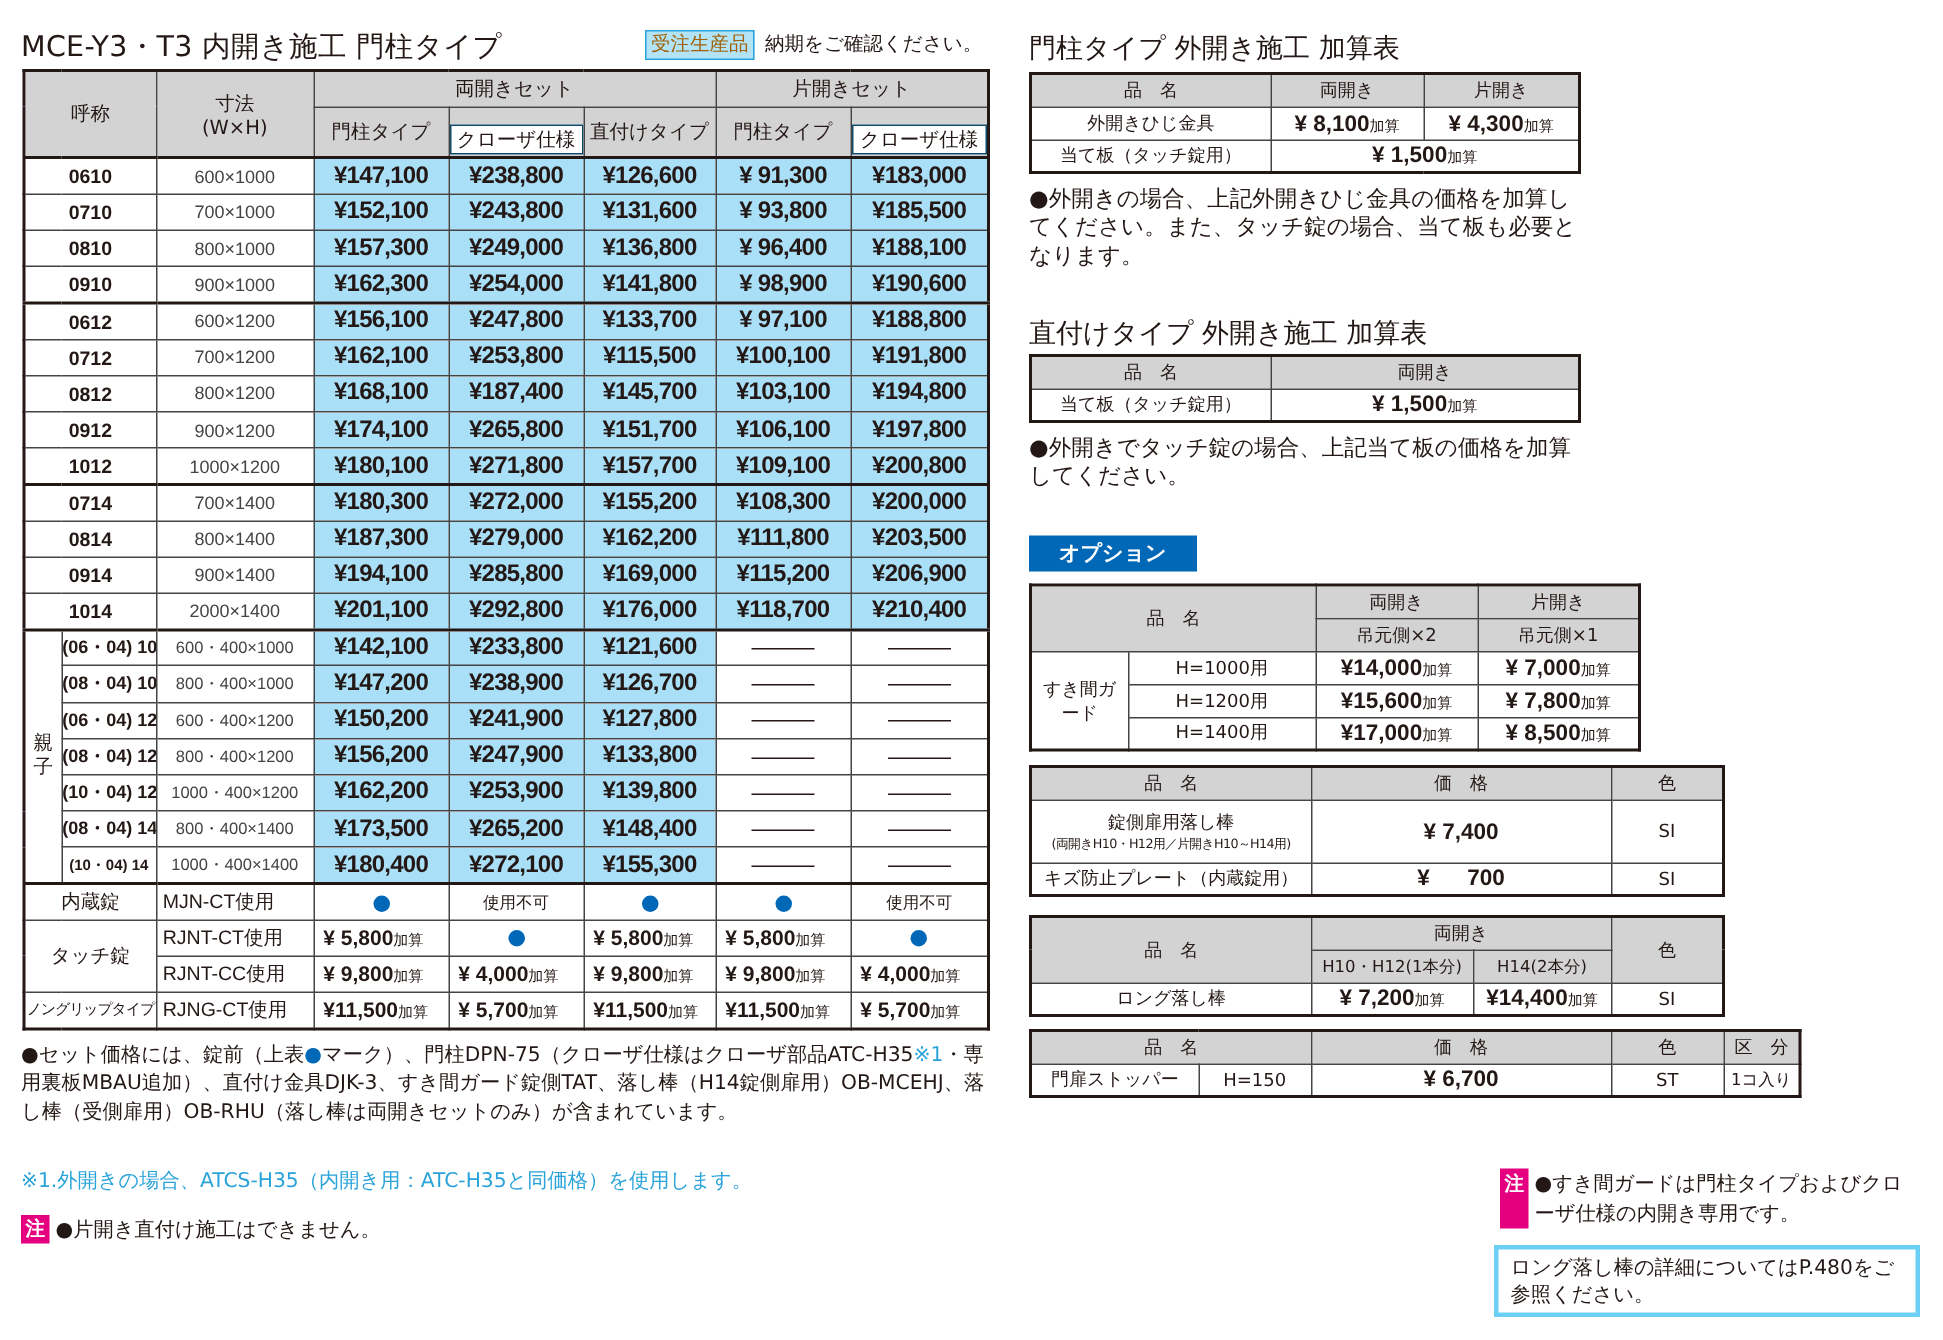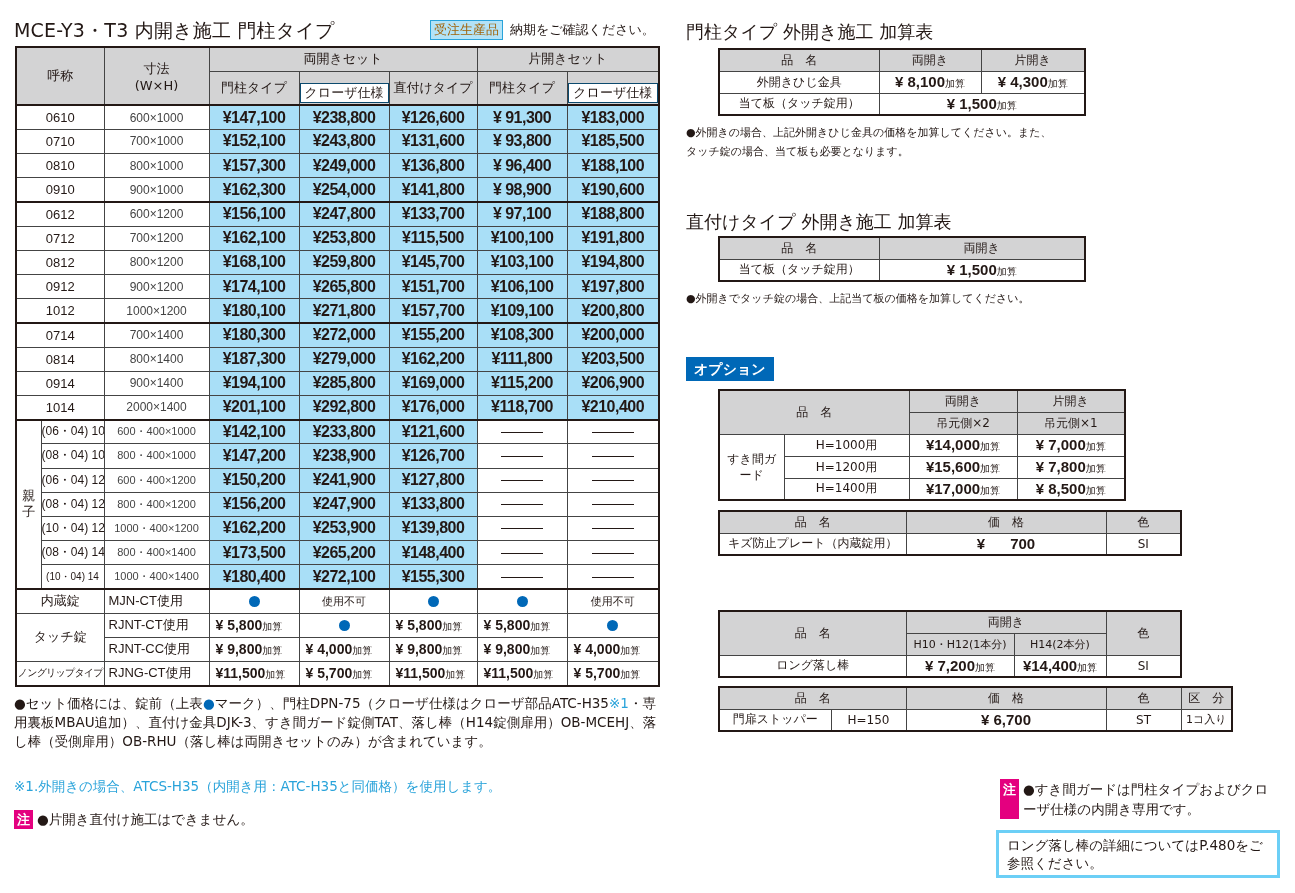--- a/index.html
+++ b/index.html
@@ -14,47 +14,47 @@
   
   .main-title { left: 14px; top: 18px; font-size: 19px; letter-spacing: 0.2px; font-weight: normal; }
   .made-badge { left: 430px; top: 20px; font-size: 13px; color: #a16207; background: #b3e3f7; border: 1px solid #29a3da; padding: 0 3px; line-height: 18px; }
   .delivery-note { left: 510px; top: 20px; font-size: 13px; line-height: 20px; }
 
   
   .main-table { left: 15px; top: 46px; width: 643px; border: 2px solid #231815; }
   .main-table td { border: 1px solid #444; font-size: 12px; height: 24.2px; padding: 0; }
   .main-table .hd { background: #d3d3d4; font-size: 13px; }
   .main-table .price { background: #a9dff7; font-weight: bold; font-size: 16px; letter-spacing: -0.5px; font-family: "Liberation Sans", sans-serif; }
-  .main-table .code { font-weight: normal; font-size: 13px; font-family: "Liberation Sans", sans-serif; }
+  .main-table .code { font-weight: bold; font-size: 13px; font-family: "Liberation Sans", sans-serif; }
   .main-table .size { color: #444; font-size: 12px; font-family: "Liberation Sans", sans-serif; }
   .main-table .thick-top td { border-top: 2px solid #231815; }
   .main-table .dash { display: inline-block; width: 42px; border-top: 1px solid #231815; vertical-align: middle; }
   .main-table .dot { display: inline-block; width: 11px; height: 11px; background: #0068b7; border-radius: 50%; vertical-align: middle; }
   .main-table .small { font-size: 11px; }
   .main-table .addprice { font-weight: bold; font-size: 14px; font-family: "Liberation Sans", sans-serif; text-align: left; padding-left: 6px; }
   .main-table .addprice .k { font-size: 10px; font-weight: normal; }
   .main-table .opt-label { font-size: 13px; font-family: "Liberation Sans", sans-serif; text-align: left; padding-left: 4px; }
   .inner-hd { border: 1px solid #0c4a6e; background: #fff; }
 
   .note1 { left: 14px; top: 694px; width: 650px; font-size: 13.5px; line-height: 19px; }
   .note1 .blue { color: #29a3da; }
   .note1 .bluedot { color: #0068b7; }
   .note2 { left: 14px; top: 778px; font-size: 13.5px; color: #29a3da; }
   .warn-line { left: 14px; top: 810px; font-size: 13.5px; display: flex; align-items: center; gap: 4px; }
   .warn-badge { display: inline-block; background: #e4007f; color: #fff; font-weight: bold; font-size: 13px; width: 19px; height: 19px; line-height: 19px; text-align: center; }
 
   
   .sec-title { font-size: 18px; font-weight: normal; }
-  .rt { border: 2px solid #231815; margin-left: 32px; }
+  .rt { border: 2px solid #231815; }
   .rt td { border: 1px solid #444; font-size: 12px; height: 22px; padding: 0 2px; }
   .rt .hd { background: #d3d3d4; font-size: 12px; }
   .rt .pr { font-weight: bold; font-size: 15px; font-family: "Liberation Sans", sans-serif; }
   .rt .pr .k { font-size: 10px; font-weight: normal; }
-  .rnote { font-size: 11px; line-height: 19px; }
-  .option-badge { left: 686px; top: 357px; background: #0068b7; color: #fff; font-weight: bold; font-size: 14px; padding: 2px 8px; line-height: 20px; }
+  .rnote { font-size: 15px; line-height: 19px; }
+  .option-badge { left: 686px; top: 357px; background: #0068b7; color: #fff; font-weight: bold; font-size: 14px; padding: 2px 20px; line-height: 20px; }
 
   .warn2 { left: 1000px; top: 779px; font-size: 13.5px; line-height: 20px; display: flex; gap: 4px; }
   .warn2 .warn-badge { height: 40px; line-height: 22px; }
   .ref-box { left: 996px; top: 830px; width: 284px; border: 3px solid #6ccff6; padding: 3px 8px; font-size: 13.5px; line-height: 18px; }
 </style>
 </head>
 <body>
 
 <div class="abs main-title">MCE-Y3・T3 内開き施工 門柱タイプ</div>
 <div class="abs made-badge">受注生産品</div>
@@ -144,21 +144,21 @@
     <td class="price">¥162,100</td>
     <td class="price">¥253,800</td>
     <td class="price">¥115,500</td>
     <td class="price">¥100,100</td>
     <td class="price">¥191,800</td>
   </tr>
   <tr>
     <td colspan="2" class="code">0812</td>
     <td class="size">800×1200</td>
     <td class="price">¥168,100</td>
-    <td class="price">¥259,800</td>
+    <td class="price">¥187,400</td>
     <td class="price">¥145,700</td>
     <td class="price">¥103,100</td>
     <td class="price">¥194,800</td>
   </tr>
   <tr>
     <td colspan="2" class="code">0912</td>
     <td class="size">900×1200</td>
     <td class="price">¥174,100</td>
     <td class="price">¥265,800</td>
     <td class="price">¥151,700</td>
@@ -410,20 +410,28 @@
       <col style="width:200px">
       <col style="width:75px">
     </colgroup>
   <tbody>
       <tr>
     <td class="hd">品　名</td>
     <td class="hd">価　格</td>
     <td class="hd">色</td>
   </tr>
   <tr>
+    <td style="height:42px">
+      <div style="font-size:12px">錠側扉用落し棒</div>
+      <div style="font-size:8.5px;letter-spacing:-0.4px">(両開きH10・H12用／片開きH10～H14用)</div>
+    </td>
+    <td class="pr">¥  7,400</td>
+    <td>SI</td>
+  </tr>
+  <tr>
     <td>キズ防止プレート（内蔵錠用）</td>
     <td class="pr" style="white-space:pre">¥      700</td>
     <td>SI</td>
   </tr>
 </tbody>
   </table>
 
 <table class="abs rt" style="left:686px;top:610px;width:462px">
   <colgroup>
       <col style="width:187px">

